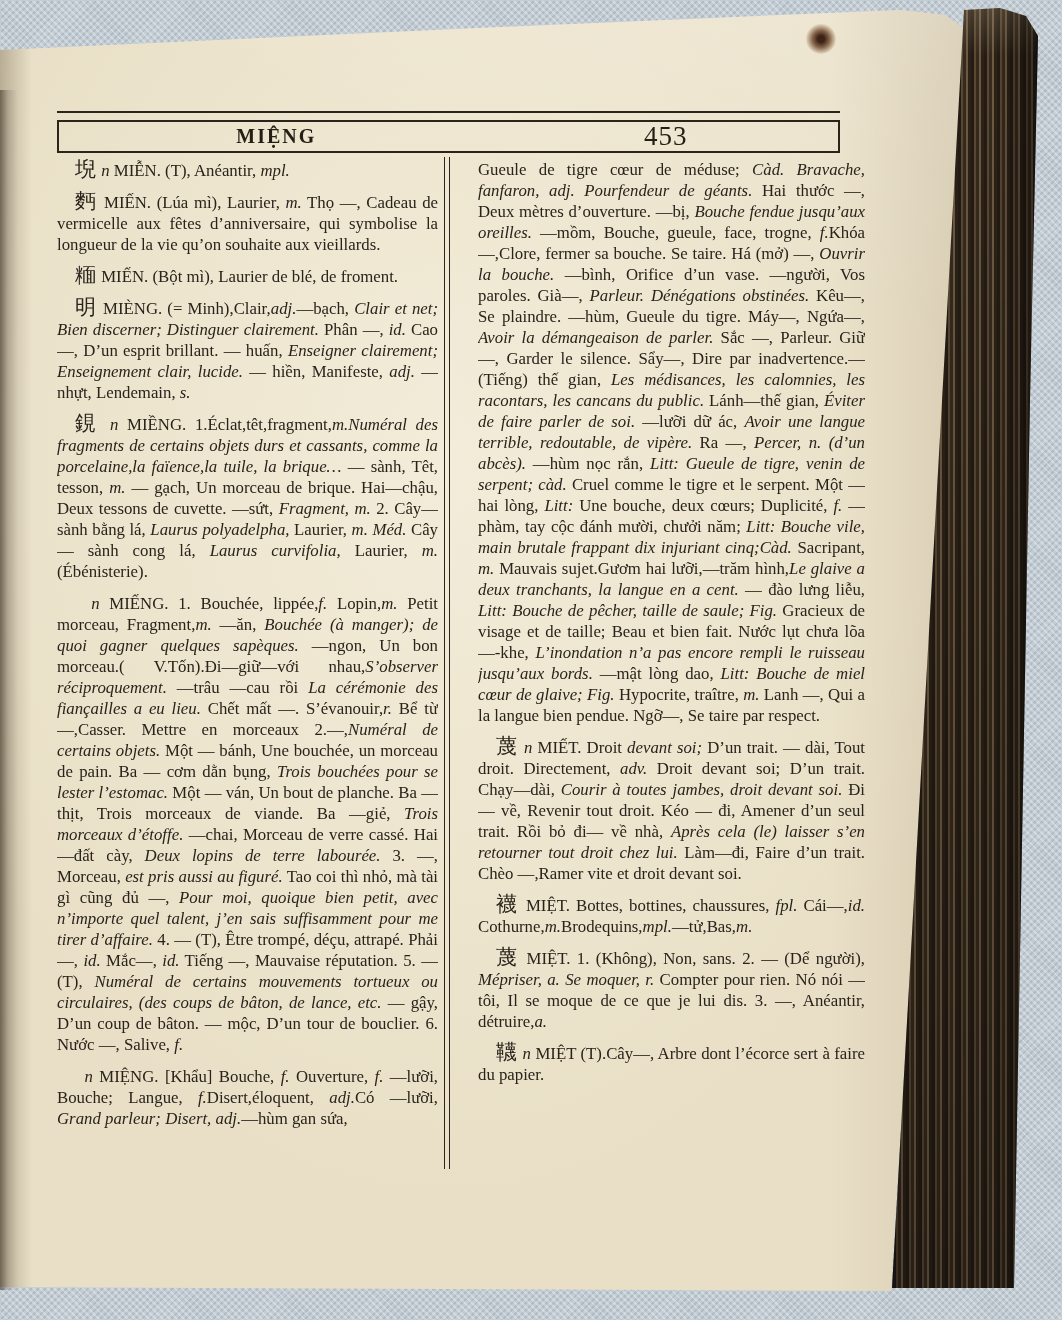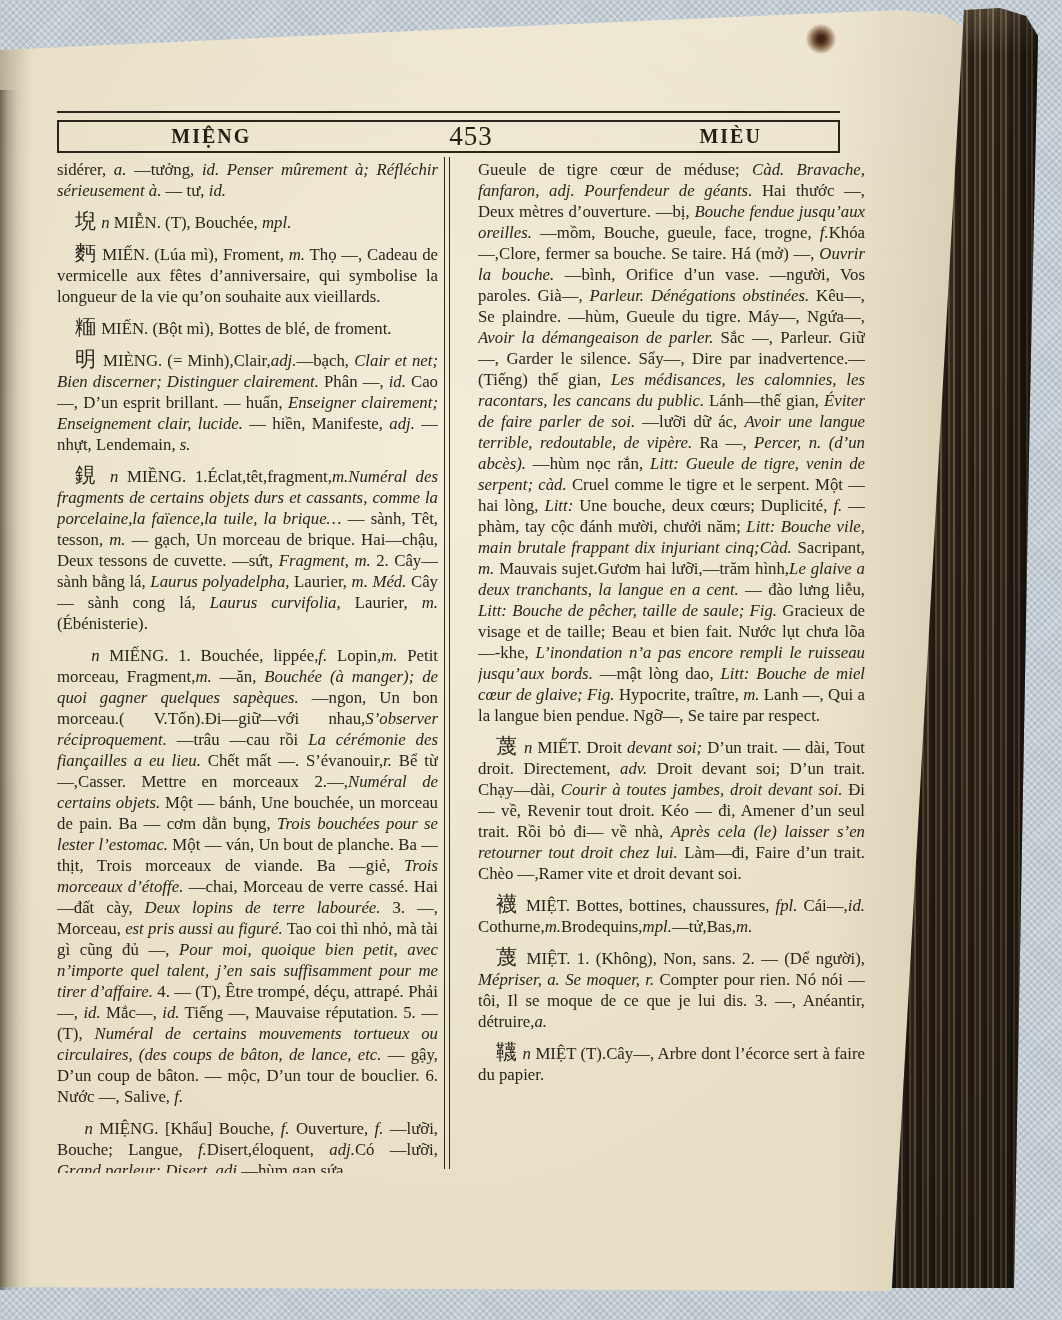--- a/index.html
+++ b/index.html
@@ -76,30 +76,28 @@
 
   <div class="page"></div>
   <div class="gutter-shadow"></div>
   <div class="fore-edge"></div>
   <div class="stain"></div>
 
   <div class="header-rule"></div>
   <div class="header-box">
     <span class="cell">MIỆNG</span>
     <span class="cell num">453</span>
-    <span class="cell">MIÈU</span>
   </div>
 
   <div class="divider"></div>
 
   <div class="col col-left" id="col-left">
-      <p class="para cont"><span class="rn">sidérer, </span><span class="ri">a.</span><span class="rn"> —tưởng, </span><span class="ri">id.</span><span class="rn"> </span><span class="ri">Penser mûrement à; Réfléchir sérieusement à.</span><span class="rn"> — tư, </span><span class="ri">id.</span></p>
-      <p class="para entry"><span class="cjk">堄</span><span class="ri"> n </span><span class="rb">MIỄN.</span><span class="rn"> (T), Bouchée, </span><span class="ri">mpl.</span></p>
-      <p class="para entry"><span class="cjk">麪</span><span class="rb"> MIẾN.</span><span class="rn"> (Lúa mì), Froment, </span><span class="ri">m.</span><span class="rn"> Thọ —, Cadeau de vermicelle aux fêtes d’anniversaire, qui symbolise la longueur de la vie qu’on souhaite aux vieillards.</span></p>
-      <p class="para entry"><span class="cjk">糆</span><span class="rb"> MIẾN.</span><span class="rn"> (Bột mì), Bottes de blé, de froment.</span></p>
+      <p class="para entry"><span class="cjk">堄</span><span class="ri"> n </span><span class="rb">MIỄN.</span><span class="rn"> (T), Anéantir, </span><span class="ri">mpl.</span></p>
+      <p class="para entry"><span class="cjk">麪</span><span class="rb"> MIẾN.</span><span class="rn"> (Lúa mì), Laurier, </span><span class="ri">m.</span><span class="rn"> Thọ —, Cadeau de vermicelle aux fêtes d’anniversaire, qui symbolise la longueur de la vie qu’on souhaite aux vieillards.</span></p>
+      <p class="para entry"><span class="cjk">糆</span><span class="rb"> MIẾN.</span><span class="rn"> (Bột mì), Laurier de blé, de froment.</span></p>
       <p class="para entry"><span class="cjk">明</span><span class="rb"> MIÈNG.</span><span class="rn"> (= Minh),Clair,</span><span class="ri">adj.</span><span class="rn">—bạch, </span><span class="ri">Clair et net; Bien discerner; Distinguer clairement.</span><span class="rn"> Phân —, </span><span class="ri">id.</span><span class="rn"> Cao —, D’un esprit brillant. — huấn, </span><span class="ri">Enseigner clairement; Enseignement clair, lucide.</span><span class="rn"> — hiền, Manifeste, </span><span class="ri">adj.</span><span class="rn"> — nhựt, Lendemain, </span><span class="ri">s.</span></p>
       <p class="para entry"><span class="cjk">鋧</span><span class="ri"> n </span><span class="rb">MIỀNG. 1.</span><span class="rn">Éclat,têt,fragment,</span><span class="ri">m.</span><span class="ri">Numéral des fragments de certains objets durs et cassants, comme la porcelaine,la faïence,la tuile, la brique…</span><span class="rn"> — sành, Têt, tesson, </span><span class="ri">m.</span><span class="rn"> — gạch, Un morceau de brique. Hai—chậu, Deux tessons de cuvette. —sứt, </span><span class="ri">Fragment, m.</span><span class="rn"> </span><span class="rb">2.</span><span class="rn"> Cây—sành bằng lá, </span><span class="ri">Laurus polyadelpha,</span><span class="rn"> Laurier, </span><span class="ri">m. Méd.</span><span class="rn"> Cây — sành cong lá, </span><span class="ri">Laurus curvifolia,</span><span class="rn"> Laurier, </span><span class="ri">m.</span><span class="rn"> (Ébénisterie).</span></p>
       <p class="para entry"><span class="cjk">𠰘</span><span class="ri"> n </span><span class="rb">MIẾNG. 1.</span><span class="rn"> Bouchée, lippée,</span><span class="ri">f.</span><span class="rn"> Lopin,</span><span class="ri">m.</span><span class="rn"> Petit morceau, Fragment,</span><span class="ri">m.</span><span class="rn"> —ăn, </span><span class="ri">Bouchée (à manger); de quoi gagner quelques sapèques.</span><span class="rn"> —ngon, Un bon morceau.( V.Tốn).Đi—giữ—với nhau,</span><span class="ri">S’observer réciproquement.</span><span class="rn"> —trâu —cau rồi </span><span class="ri">La cérémonie des fiançailles a eu lieu.</span><span class="rn"> Chết mất —. S’évanouir,</span><span class="ri">r.</span><span class="rn"> Bể từ—,Casser. Mettre en morceaux </span><span class="rb">2.</span><span class="rn">—,</span><span class="ri">Numéral de certains objets.</span><span class="rn"> Một — bánh, Une bouchée, un morceau de pain. Ba — cơm dằn bụng, </span><span class="ri">Trois bouchées pour se lester l’estomac.</span><span class="rn"> Một — ván, Un bout de planche. Ba — thịt, Trois morceaux de viande. Ba —giẻ, </span><span class="ri">Trois morceaux d’étoffe.</span><span class="rn"> —chai, Morceau de verre cassé. Hai —đất cày, </span><span class="ri">Deux lopins de terre labourée.</span><span class="rn"> </span><span class="rb">3.</span><span class="rn"> —, Morceau, </span><span class="ri">est pris aussi au figuré.</span><span class="rn"> Tao coi thì nhỏ, mà tài gì cũng đủ —, </span><span class="ri">Pour moi, quoique bien petit, avec n’importe quel talent, j’en sais suffisamment pour me tirer d’affaire.</span><span class="rn"> </span><span class="rb">4.</span><span class="rn"> — (T), Être trompé, déçu, attrapé. Phải—, </span><span class="ri">id.</span><span class="rn"> Mắc—, </span><span class="ri">id.</span><span class="rn"> Tiếng —, Mauvaise réputation. </span><span class="rb">5.</span><span class="rn"> —(T), </span><span class="ri">Numéral de certains mouvements tortueux ou circulaires, (des coups de bâton, de lance, etc.</span><span class="rn"> — gậy, D’un coup de bâton. — mộc, D’un tour de bouclier. </span><span class="rb">6.</span><span class="rn"> Nước —, Salive, </span><span class="ri">f.</span></p>
       <p class="para entry"><span class="cjk">𠰘</span><span class="ri"> n </span><span class="rb">MIỆNG.</span><span class="rn"> [Khẩu] Bouche, </span><span class="ri">f.</span><span class="rn"> Ouverture, </span><span class="ri">f.</span><span class="rn"> —lưỡi, Bouche; Langue, </span><span class="ri">f.</span><span class="rn">Disert,éloquent, </span><span class="ri">adj.</span><span class="rn">Có —lưỡi, </span><span class="ri">Grand parleur; Disert, adj.</span><span class="rn">—hùm gan sứa,</span></p>
     </div>
   <div class="col col-right" id="col-right">
       <p class="para cont"><span class="rn">Gueule de tigre cœur de méduse; </span><span class="ri">Càd. Bravache, fanfaron, adj. Pourfendeur de géants.</span><span class="rn"> Hai thước —, Deux mètres d’ouverture. —bị, </span><span class="ri">Bouche fendue jusqu’aux oreilles.</span><span class="rn"> —mồm, Bouche, gueule, face, trogne, </span><span class="ri">f.</span><span class="rn">Khóa—,Clore, fermer sa bouche. Se taire. Há (mở) —, </span><span class="ri">Ouvrir la bouche.</span><span class="rn"> —bình, Orifice d’un vase. —người, Vos paroles. Già—, </span><span class="ri">Parleur. Dénégations obstinées.</span><span class="rn"> Kêu—, Se plaindre. —hùm, Gueule du tigre. Máy—, Ngứa—, </span><span class="ri">Avoir la démangeaison de parler.</span><span class="rn"> Sắc —, Parleur. Giữ —, Garder le silence. Sẩy—, Dire par inadvertence.—(Tiếng) thế gian, </span><span class="ri">Les médisances, les calomnies, les racontars, les cancans du public.</span><span class="rn"> Lánh—thế gian, </span><span class="ri">Éviter de faire parler de soi.</span><span class="rn"> —lưỡi dữ ác, </span><span class="ri">Avoir une langue terrible, redoutable, de vipère.</span><span class="rn"> Ra —, </span><span class="ri">Percer, n.</span><span class="rn"> </span><span class="ri">(d’un abcès).</span><span class="rn"> —hùm nọc rắn, </span><span class="ri">Litt: Gueule de tigre, venin de serpent; càd.</span><span class="rn"> Cruel comme le tigre et le serpent. Một — hai lòng, </span><span class="ri">Litt:</span><span class="rn"> Une bouche, deux cœurs; Duplicité, </span><span class="ri">f.</span><span class="rn"> —phàm, tay cộc đánh mười, chưởi năm; </span><span class="ri">Litt: Bouche vile, main brutale frappant dix injuriant cinq;Càd.</span><span class="rn"> Sacripant, </span><span class="ri">m.</span><span class="rn"> Mauvais sujet.Gươm hai lưỡi,—trăm hình,</span><span class="ri">Le glaive a deux tranchants, la langue en a cent.</span><span class="rn"> — đào lưng liễu, </span><span class="ri">Litt: Bouche de pêcher, taille de saule; Fig.</span><span class="rn"> Gracieux de visage et de taille; Beau et bien fait. Nước lụt chưa lõa—-khe, </span><span class="ri">L’inondation n’a pas encore rempli le ruisseau jusqu’aux bords.</span><span class="rn"> —mật lòng dao, </span><span class="ri">Litt: Bouche de miel cœur de glaive; Fig.</span><span class="rn"> Hypocrite, traître, </span><span class="ri">m.</span><span class="rn"> Lanh —, Qui a la langue bien pendue. Ngỡ—, Se taire par respect.</span></p>
       <p class="para entry"><span class="cjk">蔑</span><span class="ri"> n </span><span class="rb">MIẾT.</span><span class="rn"> Droit </span><span class="ri">devant soi;</span><span class="rn"> D’un trait. — dài, Tout droit. Directement, </span><span class="ri">adv.</span><span class="rn"> Droit devant soi; D’un trait. Chạy—dài, </span><span class="ri">Courir à toutes jambes, droit devant soi.</span><span class="rn"> Đi — về, Revenir tout droit. Kéo — đi, Amener d’un seul trait. Rồi bỏ đi— về nhà, </span><span class="ri">Après cela (le) laisser s’en retourner tout droit chez lui.</span><span class="rn"> Làm—đi, Faire d’un trait. Chèo —,Ramer vite et droit devant soi.</span></p>
       <p class="para entry"><span class="cjk">襪</span><span class="rb"> MIỆT.</span><span class="rn"> Bottes, bottines, chaussures, </span><span class="ri">fpl.</span><span class="rn"> Cái—,</span><span class="ri">id.</span><span class="rn"> Cothurne,</span><span class="ri">m.</span><span class="rn">Brodequins,</span><span class="ri">mpl.</span><span class="rn">—tử,Bas,</span><span class="ri">m.</span></p>
       <p class="para entry"><span class="cjk">蔑</span><span class="rb"> MIỆT. 1.</span><span class="rn"> (Không), Non, sans. </span><span class="rb">2.</span><span class="rn"> — (Dể người), </span><span class="ri">Mépriser, a.</span><span class="rn"> </span><span class="ri">Se moquer, r.</span><span class="rn"> Compter pour rien. Nó nói — tôi, Il se moque de ce que je lui dis. </span><span class="rb">3.</span><span class="rn"> —, Anéantir, détruire,</span><span class="ri">a.</span></p>

